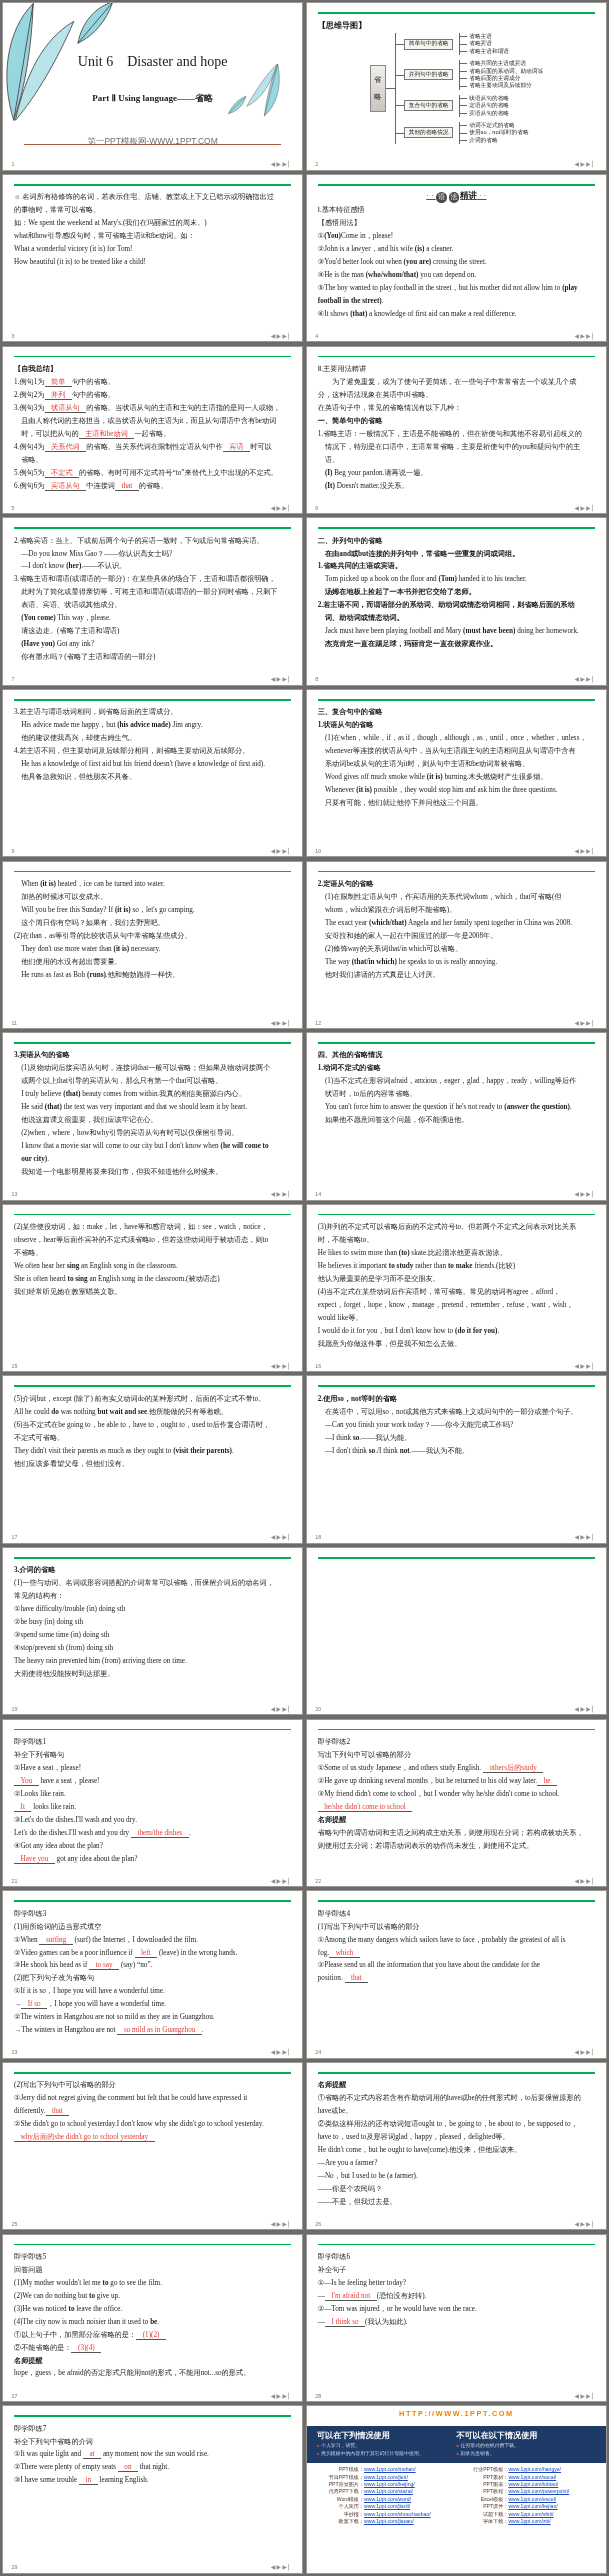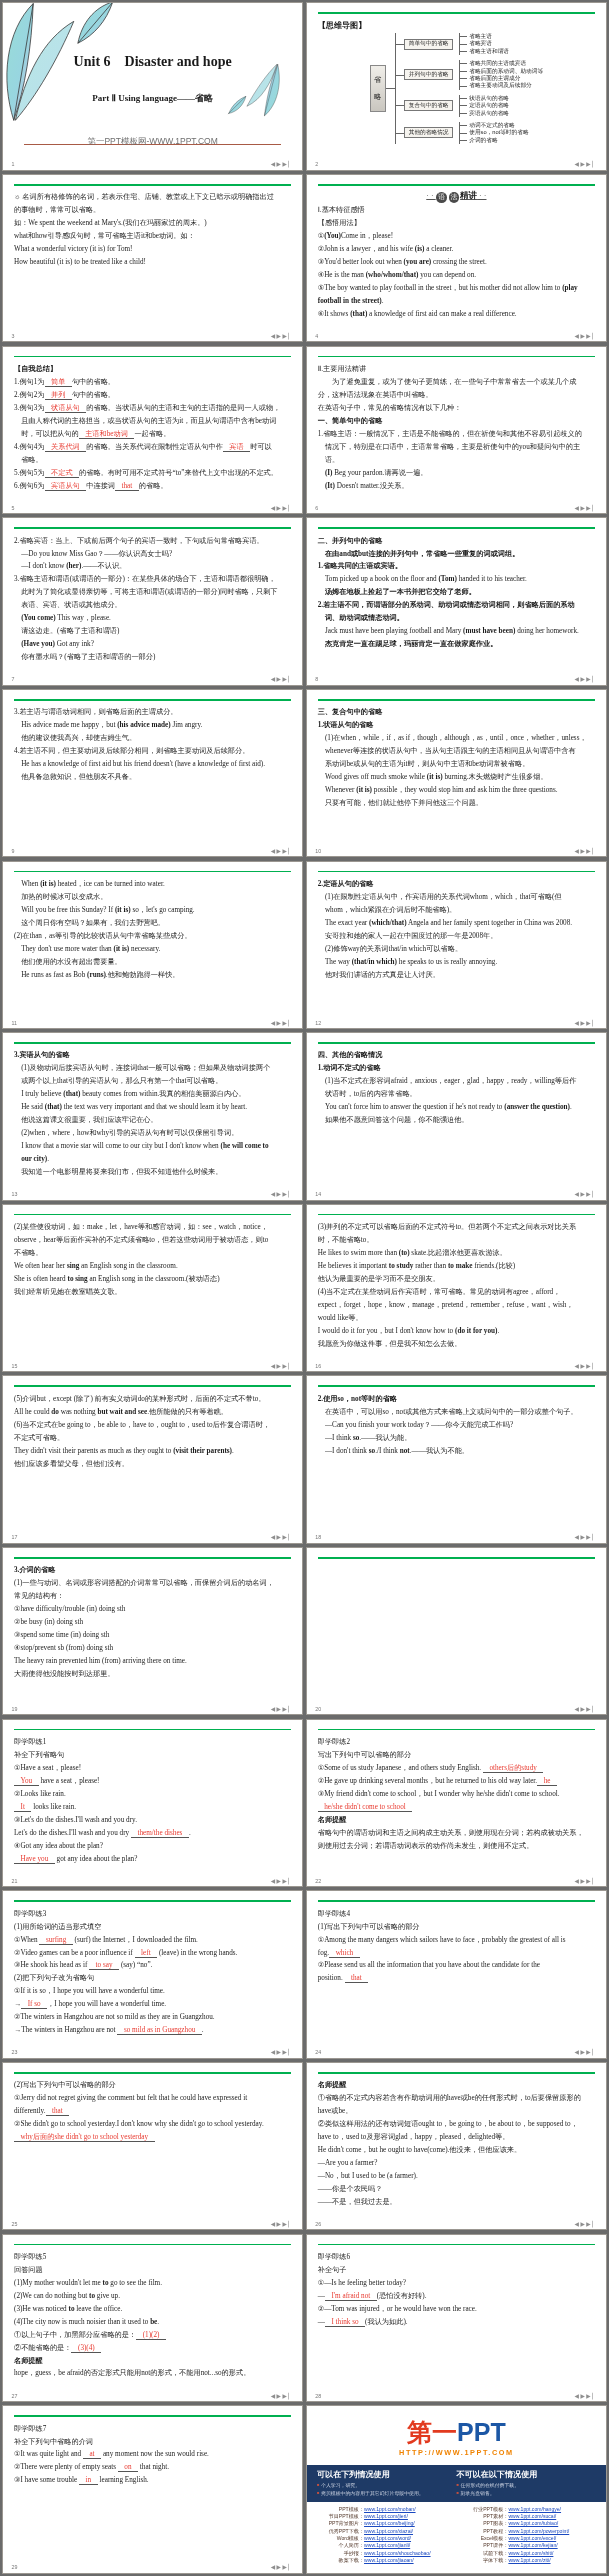--- a/index.html
+++ b/index.html
@@ -12,21 +12,21 @@
   .content{padding:1.6px 10.6px 0 10.6px;font-size:7.2px;line-height:1.8;white-space:pre-wrap;}
   .line{min-height:11.4px;}
   .sty-b{font-weight:bold;}
   .sty-ru{color:#e8392f;border-bottom:0.8px solid #555;padding:0 6.5px;}
   .pagenum{position:absolute;left:8.1px;bottom:2.4px;font-size:5.3px;color:#777;
            font-family:"Liberation Sans",sans-serif;}
   .nav{position:absolute;right:7.3px;bottom:2.4px;font-size:5.7px;color:#8f8f8f;letter-spacing:1.6px;
        font-family:"DejaVu Sans",sans-serif;}
   .nav span{cursor:pointer;}
   
-  .t-title{margin-top:50px;text-align:center;font-size:14px;font-weight:bold;position:relative;z-index:2;}
+  .t-title{margin-top:50px;text-align:center;font-size:14px;font-weight:normal;position:relative;z-index:2;}
   .t-sub{margin-top:21px;text-align:center;font-size:9px;font-weight:bold;position:relative;z-index:2;}
   .t-rule{position:absolute;left:7%;right:7%;bottom:24.4px;height:1.6px;background:#a85a45;}
   .t-footer{position:absolute;bottom:22px;width:100%;text-align:center;font-size:8.5px;color:#6f6f6f;
             font-family:"Liberation Sans",sans-serif;}
   .feather-tl{position:absolute;left:-4.9px;top:-6.5px;z-index:1;}
   .feather-br{position:absolute;right:-14.6px;bottom:11.4px;transform:rotate(185deg) scale(.45);z-index:1;}
   
   .gf-header{text-align:center;margin:0.8px 0 0 0;font-size:8.1px;color:#555;text-decoration:underline;}
   .gf-header .badge{display:inline-block;width:10.6px;height:10.6px;line-height:10.6px;border-radius:50%;
         background:#4a4a4a;color:#fff;font-size:7px;margin:0 0.8px;text-align:center;vertical-align:-1.6px;}
@@ -310,21 +310,20 @@
       <div class="pagenum">28</div>
       <div class="nav"><span>◀</span><span>▶</span><span>▶▏</span></div>
     </div>
     <div class="slide">
       <div class="greenline"></div>
       <div class="content"><div class="line">即学即练7</div><div class="line">补全下列句中省略的介词</div><div class="line"><span>①It was quite light and </span><span class="sty-ru">at</span><span> any moment now the sun would rise.</span></div><div class="line"><span>②There were plenty of empty seats </span><span class="sty-ru">on</span><span> that night.</span></div><div class="line"><span>③I have some trouble </span><span class="sty-ru">in</span><span> learning English.</span></div></div>
       <div class="pagenum">29</div>
       <div class="nav"><span>◀</span><span>▶</span><span>▶▏</span></div>
     </div>
     <div class="slide ad-slide">
-      <div class="ad-logo"><span class="ad-l1">第一</span><span class="ad-l2">PPT</span></div>
       <div class="ad-url">HTTP://WWW.1PPT.COM</div>
       <div class="ad-band">
         <div class="ad-band-col">
           <div class="ad-band-title">可以在下列情况使用</div>
           <div class="ad-band-item">
             <span class="bullet">■</span>
             <span>个人学习，研究。</span>
           </div>
           <div class="ad-band-item">
             <span class="bullet">■</span>

